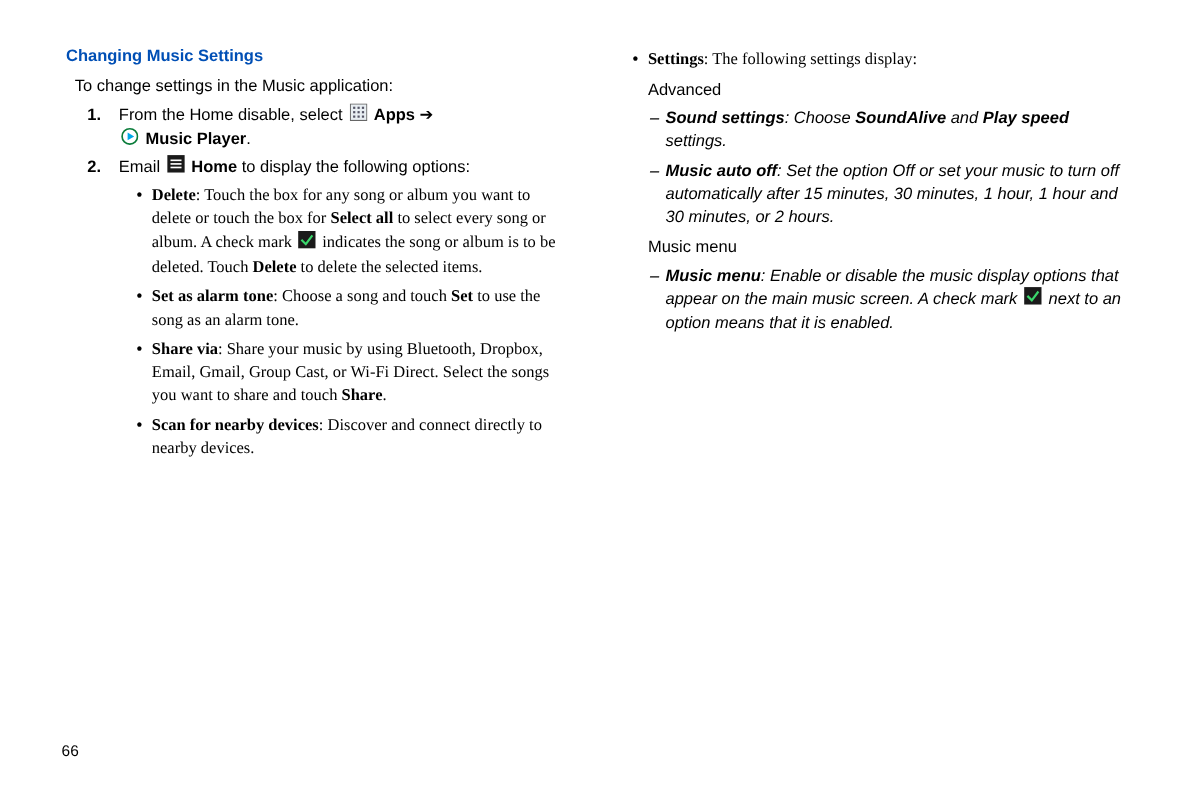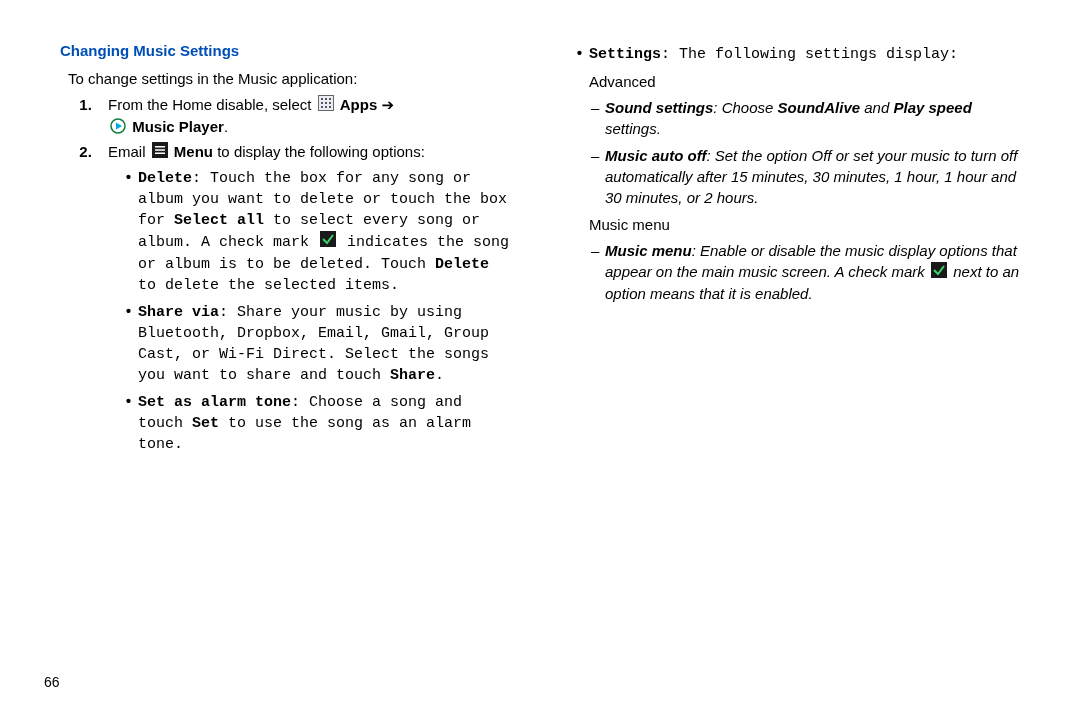--- a/index.html
+++ b/index.html
@@ -45,21 +45,21 @@
   }
   ul.bullets, ul.dashes {
     list-style: none;
     margin: 4px 0 0 0;
     padding: 0 0 0 16px;
   }
   ul.bullets > li {
     position: relative;
     padding-left: 14px;
     margin-bottom: 6px;
-    font-family: Liberation Mono, monospace;
+    font-family: Liberation Serif, serif;
     font-stretch: condensed;
     line-height: 1.4;
   }
   ul.bullets > li::before {
     content: "•";
     position: absolute;
     left: 0;
     top: 0;
     font-weight: bold;
   }
@@ -81,21 +81,21 @@
   .b { font-weight: bold; }
   .subhead {
     font-weight: normal;
     margin: 4px 0 2px 14px;
     font-family: "Arial Narrow", Arial, sans-serif;
     font-stretch: condensed;
   }
   .pagenum {
     position: absolute;
     bottom: 30px;
-    left: 44px;
+    left: 56px;
     font-size: 14px;
   }
   .icon {
     display: inline-block;
     vertical-align: middle;
     margin: 0 2px;
   }
 </style>
 </head>
 <body>
@@ -138,38 +138,41 @@
       <li>
         <span>Email </span>
         <span class="icon">
           <svg width="16" height="16" viewBox="0 0 16 16">
             <rect x="0" y="0" width="16" height="16" fill="#1a1a1a"></rect>
             <rect x="3" y="4" width="10" height="1.5" fill="#fff"></rect>
             <rect x="3" y="7.25" width="10" height="1.5" fill="#fff"></rect>
             <rect x="3" y="10.5" width="10" height="1.5" fill="#fff"></rect>
           </svg>
         </span>
-        <span class="b">Menu</span><span> to display the following options:</span>
+        <span class="b">Home</span><span> to display the following options:</span>
 
         <ul class="bullets">
           <li>
             <span class="b">Delete</span><span>: Touch the box for any song or album you want to delete or touch the box for </span><span class="b">Select all</span><span> to select every song or album. A check mark </span>
             <span class="icon">
               <svg width="16" height="16" viewBox="0 0 16 16">
                 <rect x="0" y="0" width="16" height="16" fill="#1a1a1a"></rect>
                 <path d="M3 8 L7 12 L13 4" stroke="#3ad66b" stroke-width="2" fill="none"></path>
               </svg>
             </span>
             <span> indicates the song or album is to be deleted. Touch </span><span class="b">Delete</span><span> to delete the selected items.</span>
           </li>
           <li>
+            <span class="b">Set as alarm tone</span><span>: Choose a song and touch </span><span class="b">Set</span><span> to use the song as an alarm tone.</span>
+          </li>
+          <li>
             <span class="b">Share via</span><span>: Share your music by using Bluetooth, Dropbox, Email, Gmail, Group Cast, or Wi-Fi Direct. Select the songs you want to share and touch </span><span class="b">Share</span><span>.</span>
           </li>
           <li>
-            <span class="b">Set as alarm tone</span><span>: Choose a song and touch </span><span class="b">Set</span><span> to use the song as an alarm tone.</span>
+            <span class="b">Scan for nearby devices</span><span>: Discover and connect directly to nearby devices.</span>
           </li>
         </ul>
       </li>
     </ol>
   </div>
 
   <div class="col">
     <ul class="bullets" style="padding-left:0;">
       <li>
         <span class="b">Settings</span><span>: The following settings display:</span>

